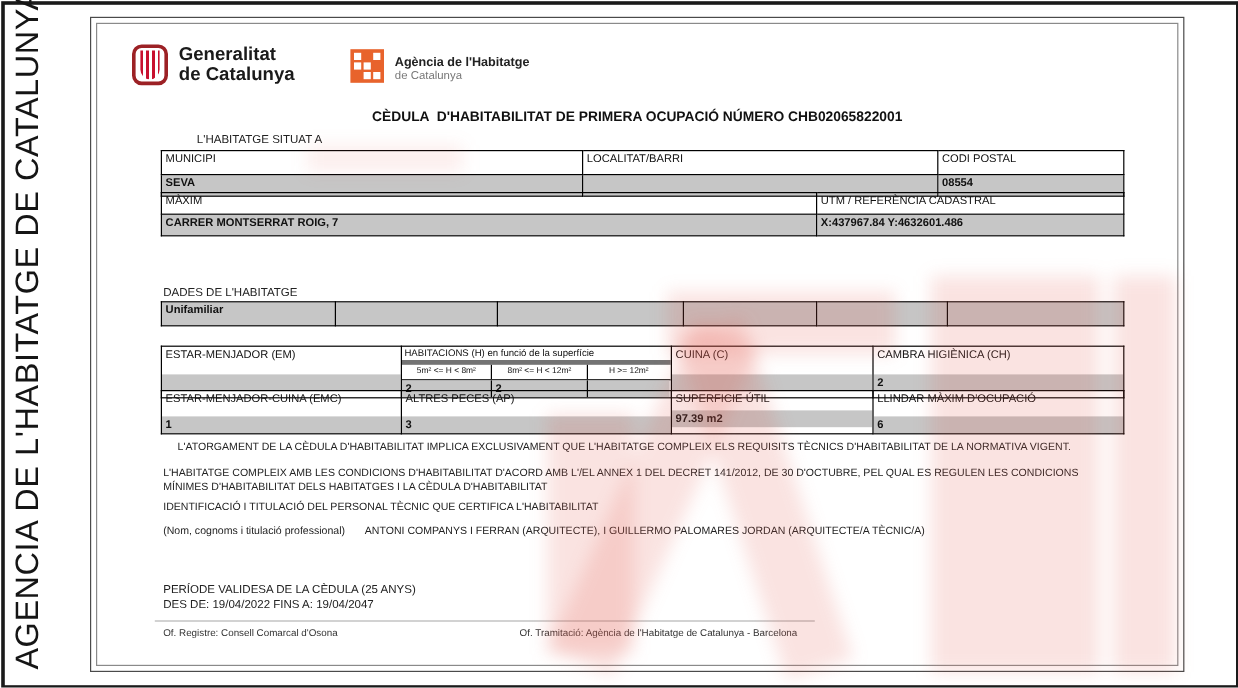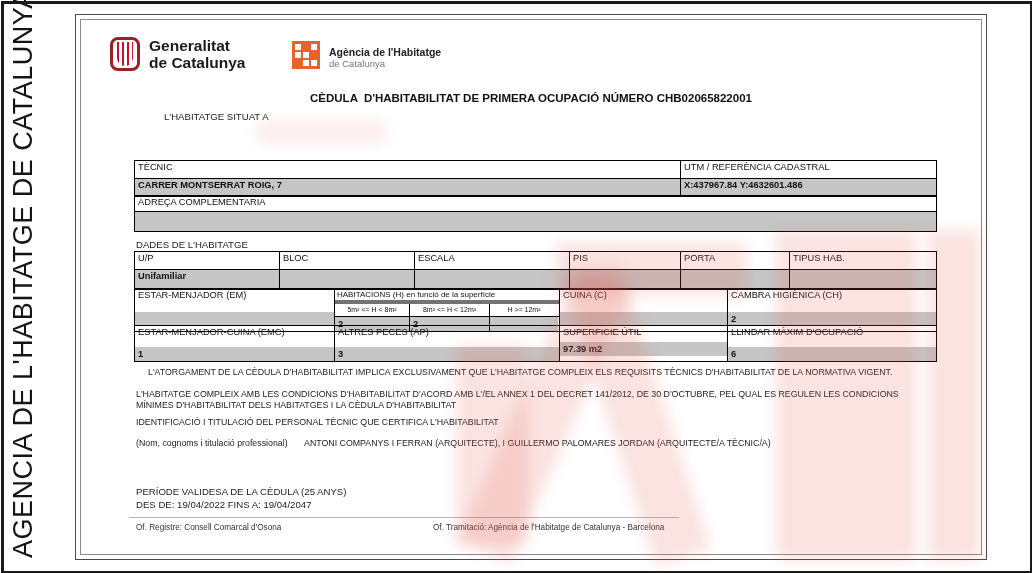--- a/index.html
+++ b/index.html
@@ -98,72 +98,70 @@
     <div>
       <div class="ah-name1">Agència de l'Habitatge</div>
       <div class="ah-name2">de Catalunya</div>
     </div>
   </div>
 
   <div class="abs doc-title">CÈDULA  D'HABITABILITAT DE PRIMERA OCUPACIÓ NÚMERO CHB02065822001</div>
 
   <div class="abs section-heading" style="left:60px;top:96px;margin-left:28px;">L'HABITATGE SITUAT A</div>
 
+  <table style="top:110px;width:802px;">
+    <colgroup>
+        <col style="width:351px">
+        <col style="width:296px">
+        <col style="width:155px">
+      </colgroup>
+    <tbody>
+        <tr style="height:20px">
+      <td>MUNICIPI</td>
+      <td>LOCALITAT/BARRI</td>
+      <td>CODI POSTAL</td>
+    </tr>
+    <tr style="height:18px">
+      <td class="val">SEVA</td>
+      <td class="val"></td>
+      <td class="val">08554</td>
+    </tr>
+  </tbody>
+    </table>
 
   <table style="top:145px;width:802px;">
     <colgroup>
         <col style="width:546px">
         <col style="width:256px">
       </colgroup>
     <tbody>
         <tr style="height:18px">
-      <td>TÈCNIC</td>
+      <td>MÀXIM</td>
       <td>UTM / REFERÈNCIA CADASTRAL</td>
     </tr>
     <tr style="height:18px">
       <td class="val">CARRER MONTSERRAT ROIG, 7</td>
       <td class="val">X:437967.84 Y:4632601.486</td>
     </tr>
   </tbody>
     </table>
 
-  <table style="top:180px;width:802px;">
-    <colgroup>
-        <col style="width:802px">
-      </colgroup>
-    <tbody>
-        <tr style="height:16px">
-      <td>ADREÇA COMPLEMENTARIA</td>
-    </tr>
-    <tr style="height:20px">
-      <td class="val"></td>
-    </tr>
-  </tbody>
-    </table>
 
   <div class="abs section-heading" style="left:60px;top:224px;">DADES DE L'HABITATGE</div>
 
   <table style="top:236px;width:802px;">
     <colgroup>
         <col style="width:145px">
         <col style="width:135px">
         <col style="width:155px">
         <col style="width:111px">
         <col style="width:109px">
         <col style="width:147px">
       </colgroup>
     <tbody>
-        <tr style="height:18px">
-      <td>U/P</td>
-      <td>BLOC</td>
-      <td>ESCALA</td>
-      <td>PIS</td>
-      <td>PORTA</td>
-      <td>TIPUS HAB.</td>
-    </tr>
     <tr style="height:20px">
       <td class="val">Unifamiliar</td>
       <td class="val"></td>
       <td class="val"></td>
       <td class="val"></td>
       <td class="val"></td>
       <td class="val"></td>
     </tr>
   </tbody>
     </table>

